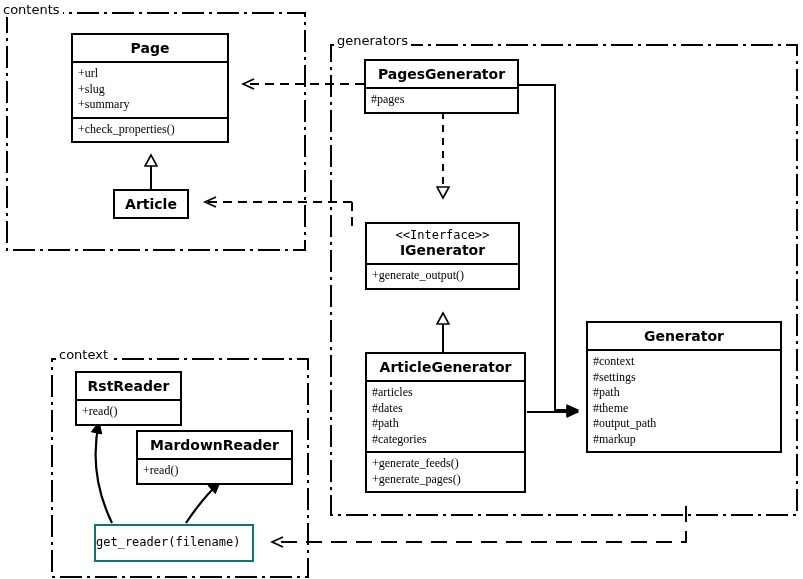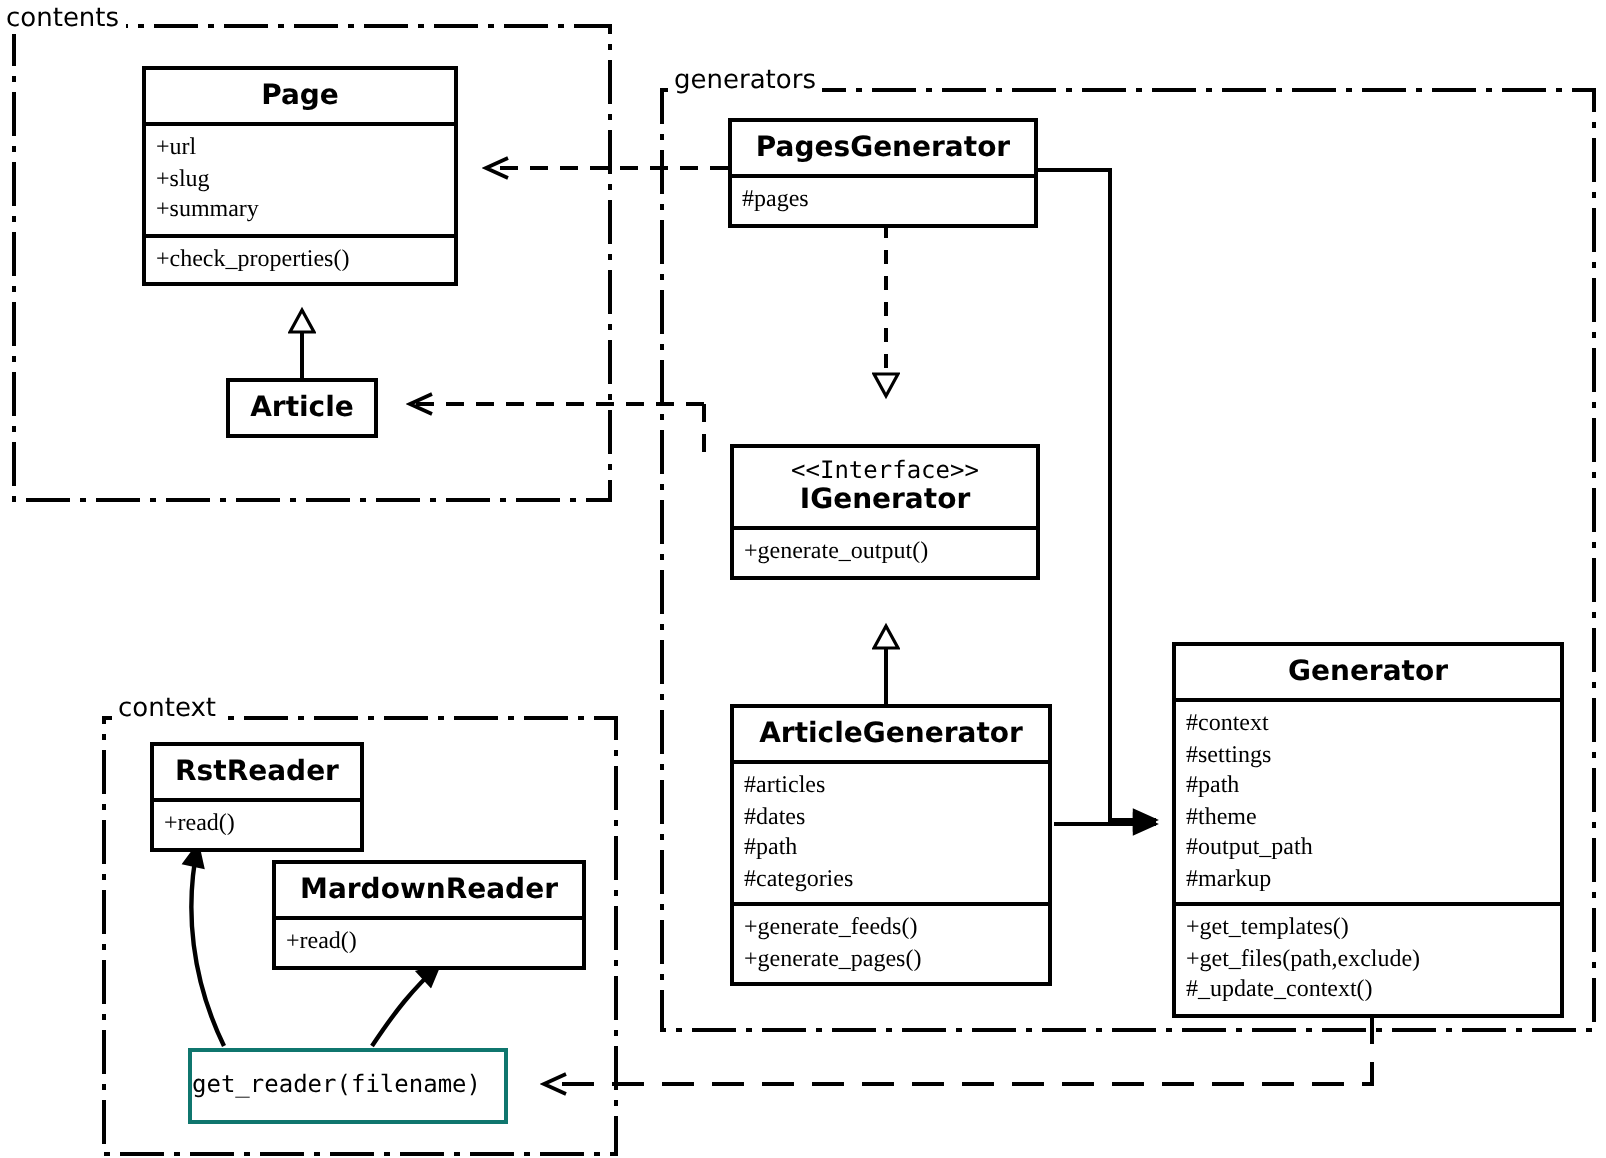--- a/index.html
+++ b/index.html
@@ -188,25 +188,20 @@
   <div class="umlbox" style="left:586px; top:321px; width:196px;">
     <div class="title">Generator</div>
     <div class="compartment sep">
       <div>#context</div>
       <div>#settings</div>
       <div>#path</div>
       <div>#theme</div>
       <div>#output_path</div>
       <div>#markup</div>
     </div>
-    <div class="compartment sep">
-      <div>+get_templates()</div>
-      <div>+get_files(path,exclude)</div>
-      <div>#_update_context()</div>
-    </div>
   </div>
 
   <div class="umlbox" style="left:75px; top:371px; width:107px;">
     <div class="title">RstReader</div>
     <div class="compartment sep">
       <div>+read()</div>
     </div>
   </div>
 
   <div class="umlbox" style="left:136px; top:430px; width:157px;">

